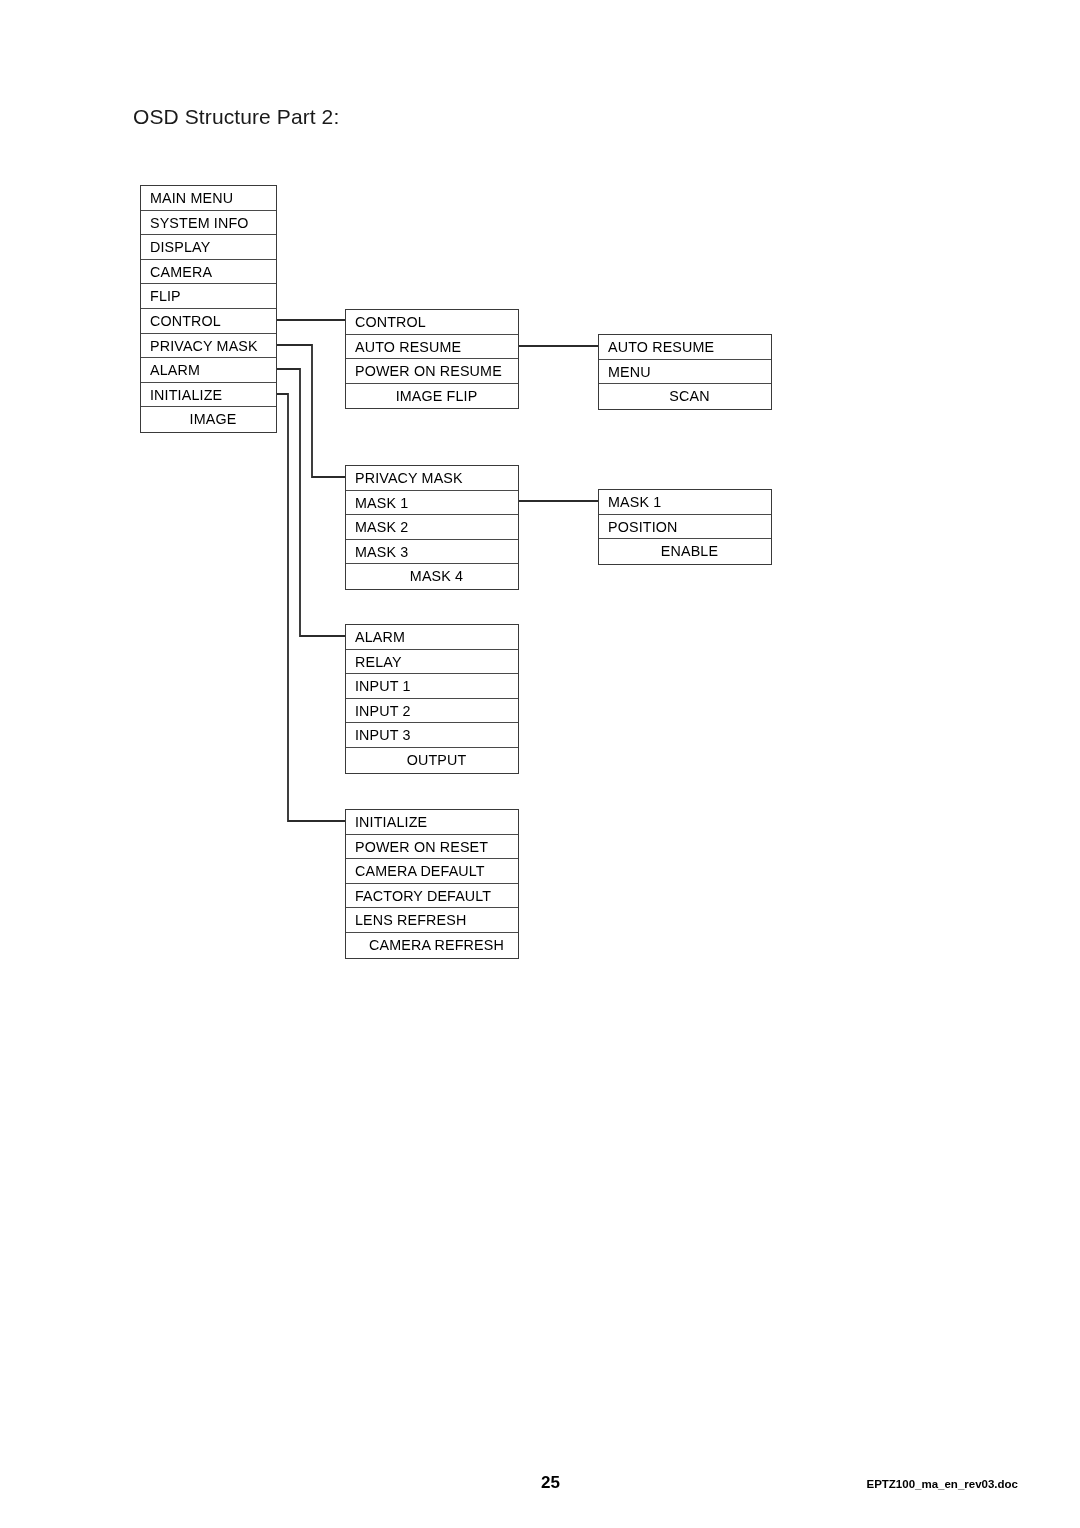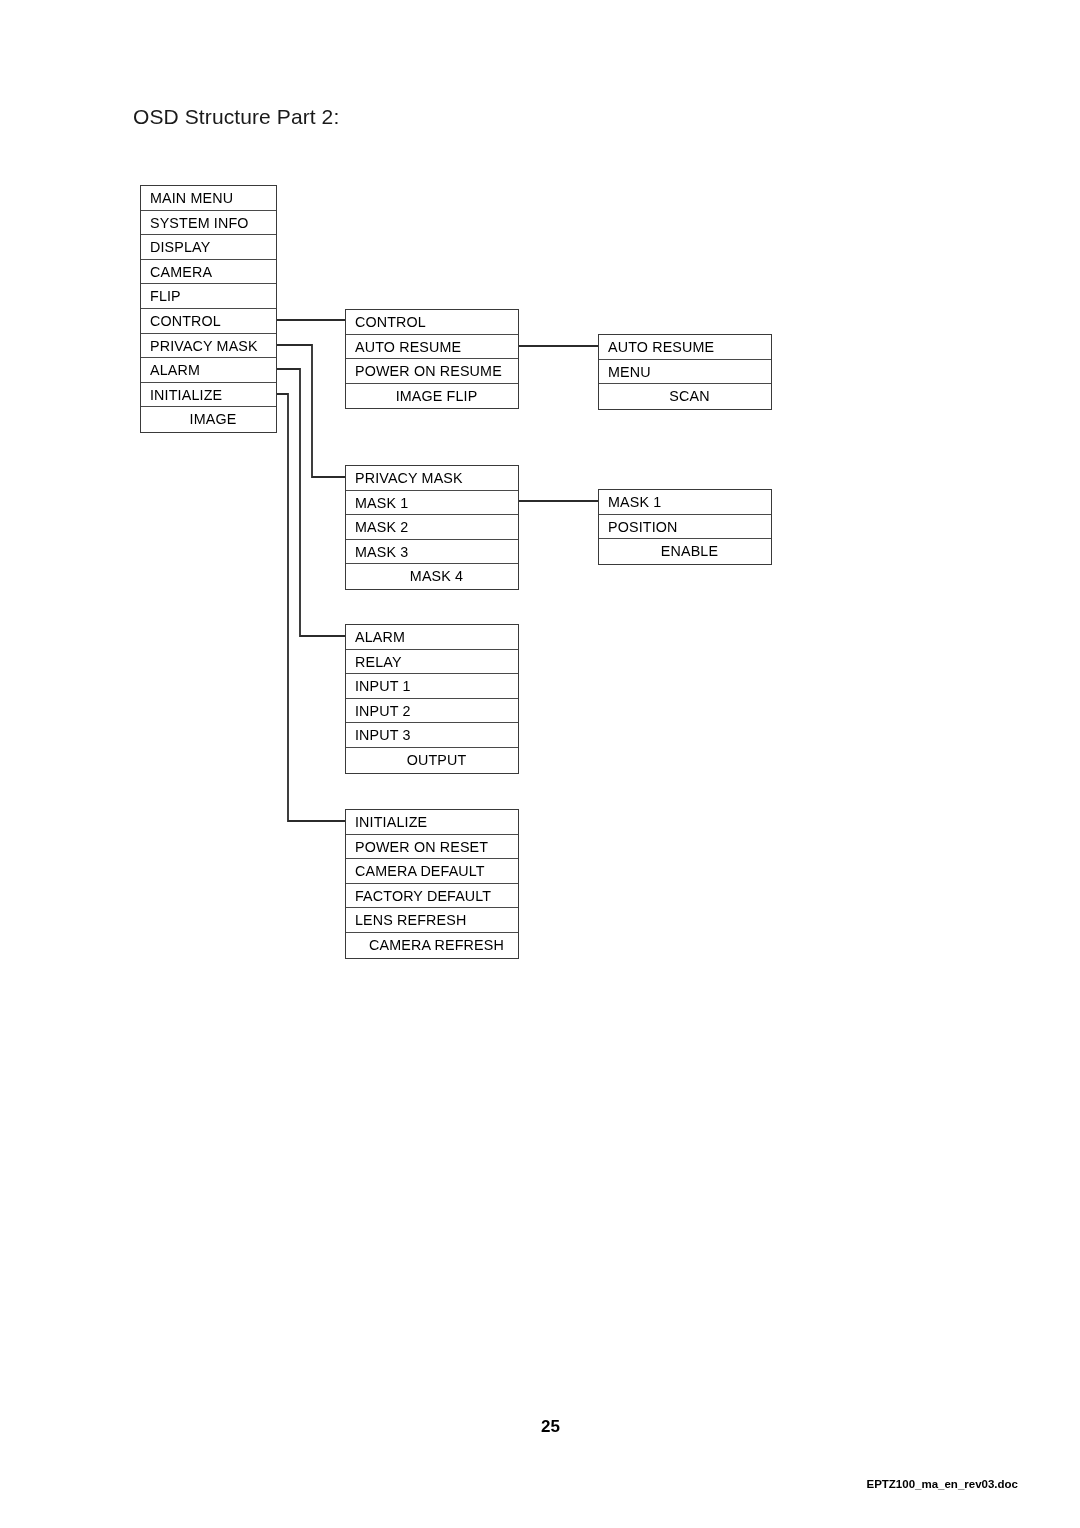--- a/index.html
+++ b/index.html
@@ -55,21 +55,21 @@
     background: #ffffff;
     overflow: hidden;
   }
   .menu-row:last-child { border-bottom: none; text-align: center; }
   .menu-row.dim { color: #000000; }
 
   
   .footer-page-number {
     position: absolute;
     left: 541px;
-    top: 1417px;
+    top: 1473px;
     font-size: 17px;
     font-weight: bold;
     color: #000;
   }
   .footer-doc-name {
     position: absolute;
     right: 62px;
     top: 1478px;
     font-size: 11.5px;
     font-weight: bold;

